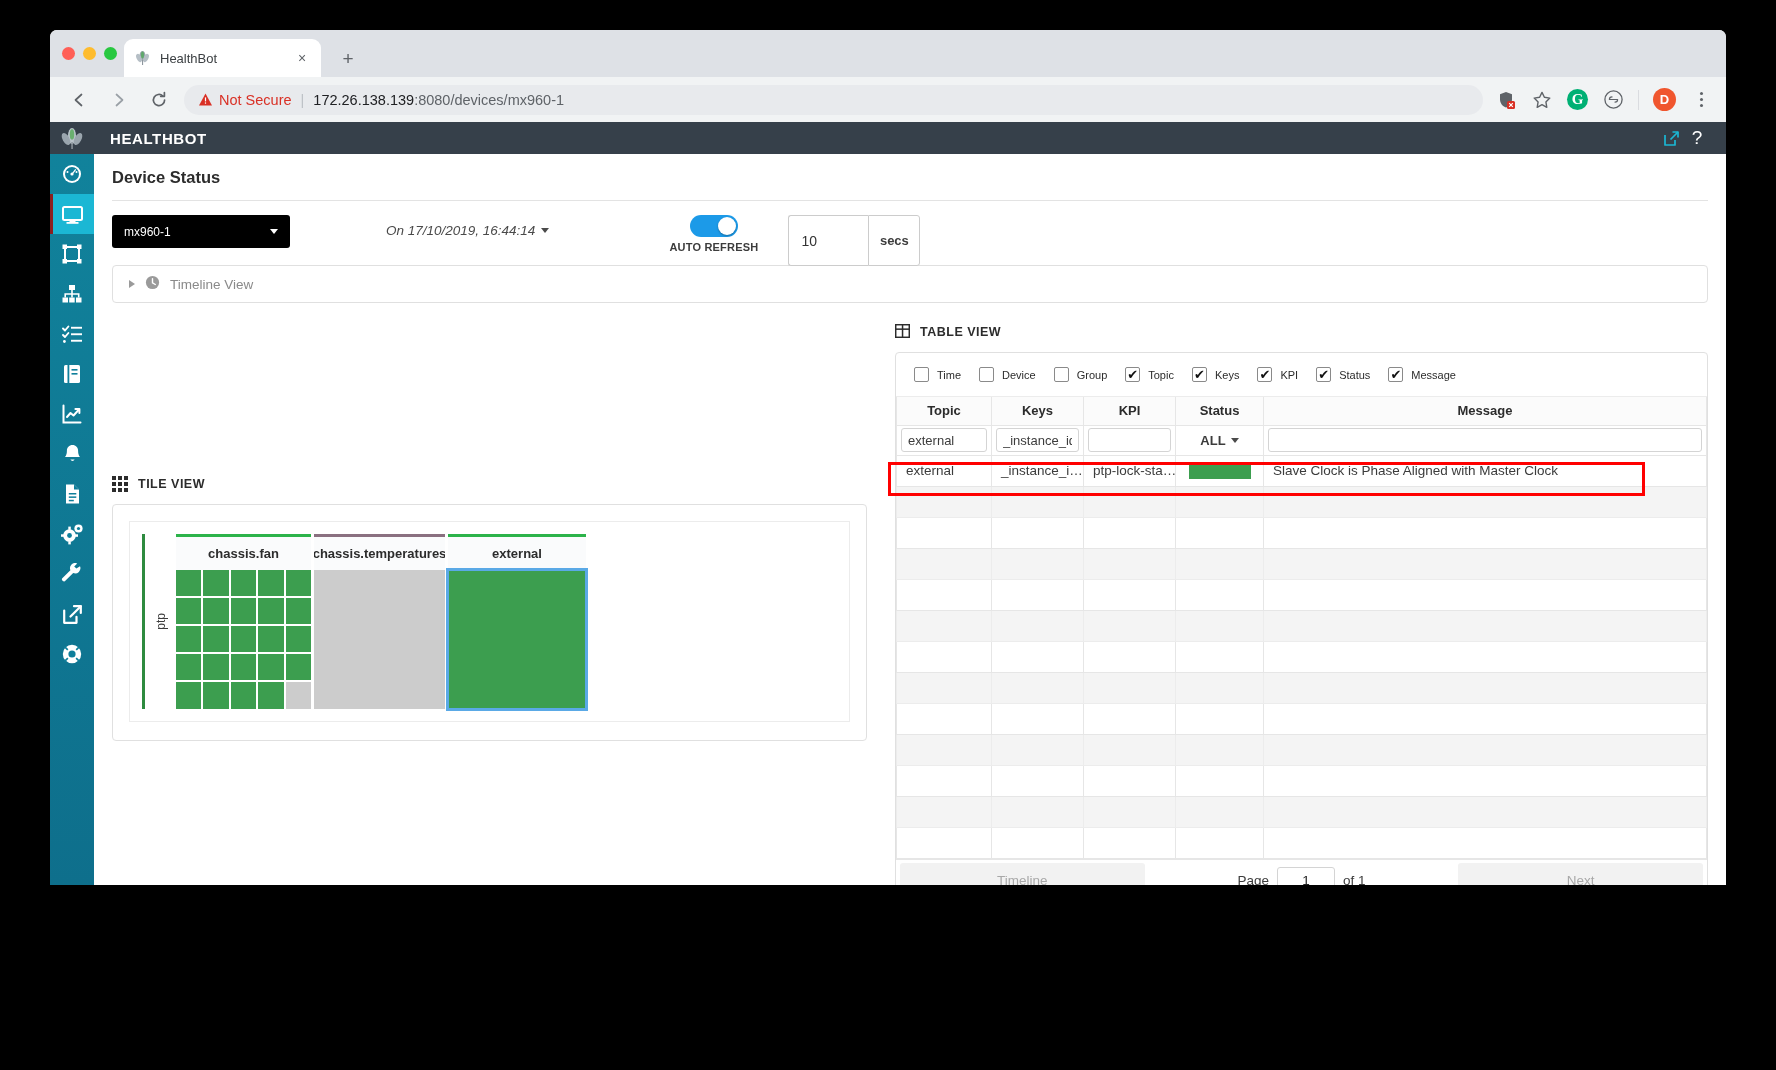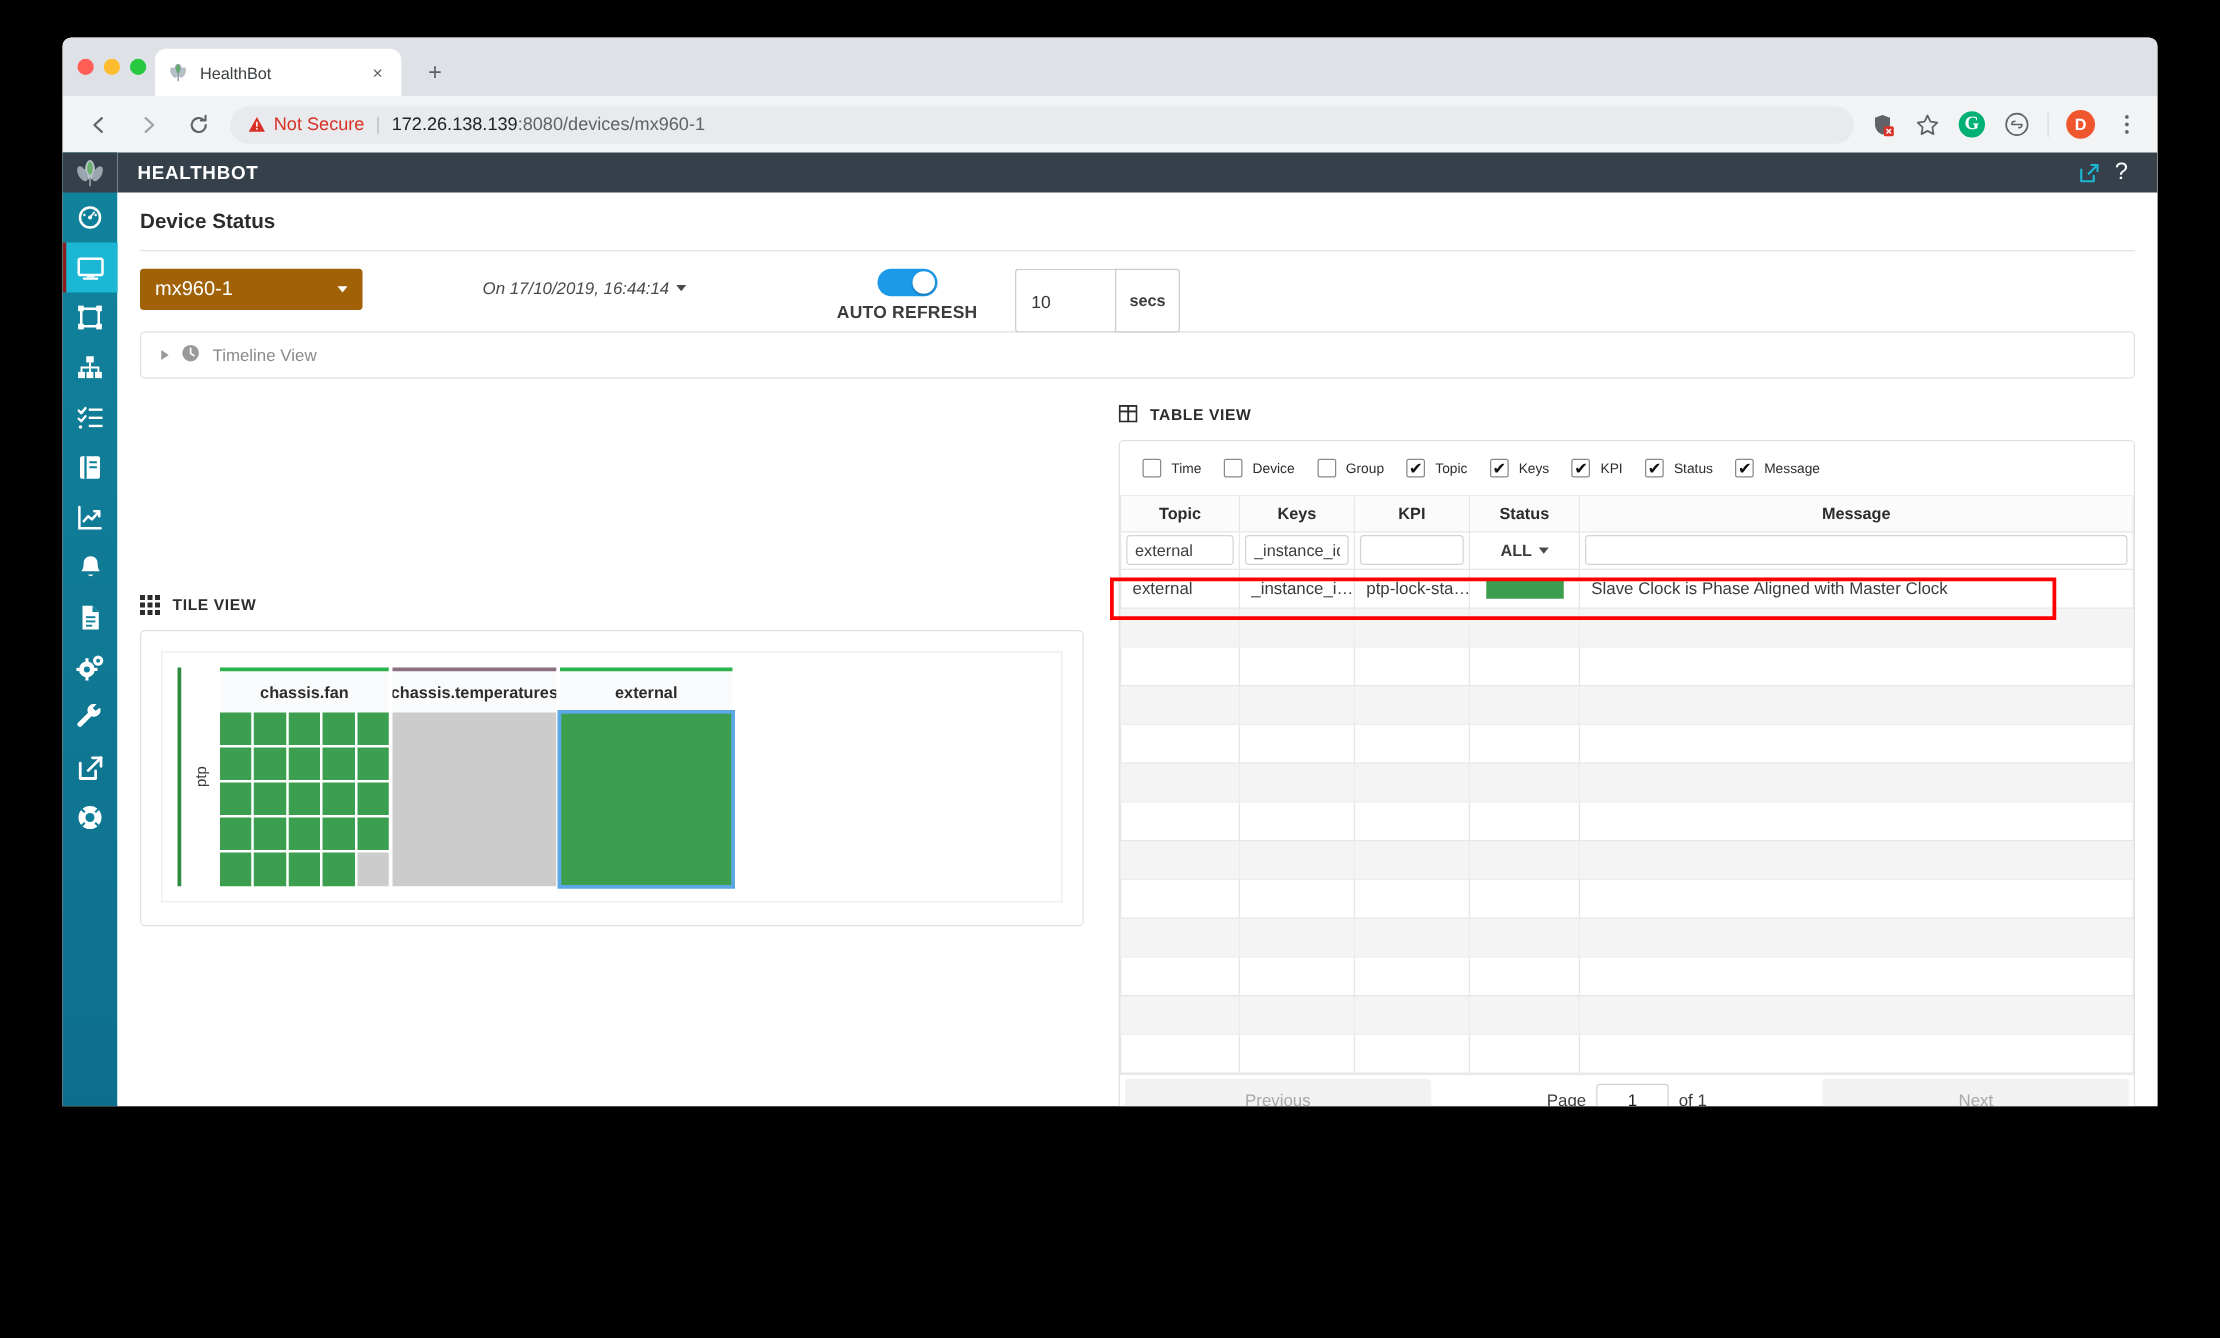--- a/index.html
+++ b/index.html
@@ -146,25 +146,25 @@
   }
 
   
   .controls {
     display: flex; align-items: flex-start;
     padding: 14px 0 10px 0;
     height: 64px;
   }
   .dd {
     width: 178px; height: 33px;
-    background: #a16207; color: #fff;
+    background: #000000; color: #fff;
     border-radius: 3px;
     display: flex; align-items: center;
     padding: 0 12px;
-    font-size: 16px;
+    font-size: 12px;
   }
   .dd span:first-child { flex: 1; }
   .caret { border-left: 4.5px solid transparent; border-right: 4.5px solid transparent;
            border-top: 5.5px solid #fff; }
   .ts {
     margin-left: 96px; margin-top: 8px;
     font-size: 13.5px; color: #4a4a4a; font-style: italic;
     display: flex; align-items: center; gap: 6px;
   }
   .caret-dk { border-left: 4.5px solid transparent; border-right: 4.5px solid transparent;
@@ -178,21 +178,21 @@
     width: 48px; height: 22px; border-radius: 11px;
     background: #1c9ae8; position: relative;
   }
   .toggle i {
     position: absolute; right: 2px; top: 2px;
     width: 18px; height: 18px; border-radius: 50%;
     background: #fff; display: block;
     box-shadow: 0 1px 2px rgba(0,0,0,.3);
   }
   .refresh-lbl {
-    margin-top: 4px; font-size: 14px; font-weight: bold;
+    margin-top: 4px; font-size: 11px; font-weight: bold;
     color: #3c3c3c; letter-spacing: 0.2px;
   }
 
   .secs-grp { margin-left: 30px; display: flex; height: 51px; margin-top: 0; }
   .secs-in {
     width: 80px; border: 1px solid #ccc; border-right: none;
     border-radius: 3px 0 0 3px; background: #fff;
     font-size: 14px; color: #333; padding: 0 12px;
     font-family: "Liberation Sans", sans-serif;
     outline: none;
@@ -859,21 +859,21 @@
                       <td></td>
                       <td></td>
                       <td></td>
                     </tr>
                 </tbody>
               </table>
 
               <div class="redbox" style="left:-8px; top:109px; right:62px; height:34px;"></div>
 
               <div class="pager">
-                <div class="pbtn">Previous</div>
+                <div class="pbtn">Timeline</div>
                 <div class="pmid">
                   <span>Page</span>
                   <input class="pinput" value="1" style="">
                   <span>of 1</span>
                 </div>
                 <div class="pbtn">Next</div>
               </div>
 
             </div>
           </div>

